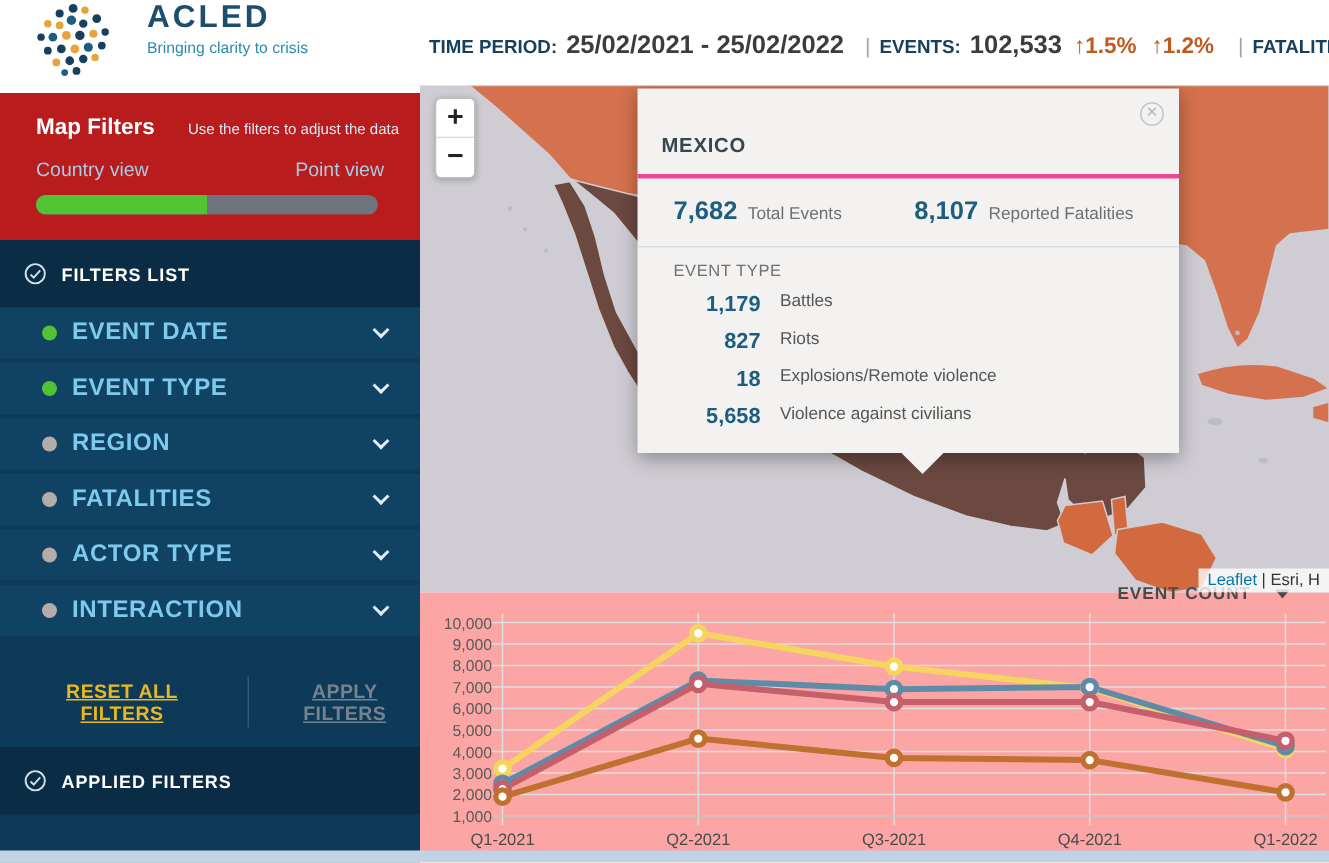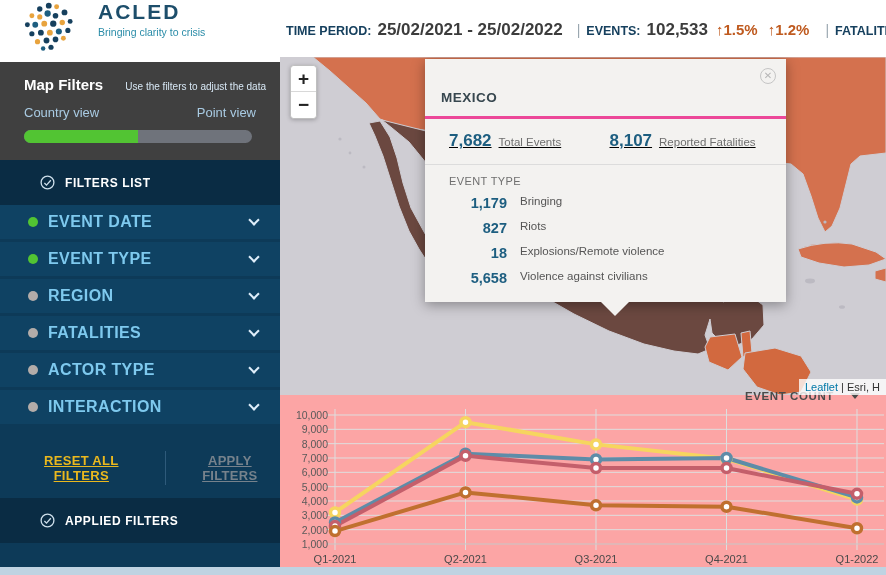--- a/index.html
+++ b/index.html
@@ -8,30 +8,30 @@
   #app { position:relative; width:886px; height:575px; overflow:hidden; }
 
   
   .sidebar { position:absolute; left:0; top:0; width:280px; height:575px; background:#0d3a58; }
   .logo-area { position:absolute; left:0; top:0; width:280px; height:62px; background:#fff; display:flex; align-items:flex-start; padding-left:12px; }
   .logo-dots { width:78px; height:54px; }
   .brand-text { margin-left:8px; }
   .brand-name { color:#1d4e6b; font-size:21px; font-weight:bold; letter-spacing:2px; }
   .brand-tag { color:#2a8ca8; font-size:10.5px; margin-top:2px; }
 
-  .filters-head { position:absolute; left:0; top:62px; width:280px; height:98px; background:#404040; padding:14px 14px 0 24px; }
+  .filters-head { position:absolute; left:0; top:62px; width:280px; height:98px; background:#b91c1c; padding:14px 14px 0 24px; }
   .fh-row1 { display:flex; align-items:baseline; justify-content:space-between; }
   .fh-title { color:#ffffff; font-size:15px; font-weight:bold; }
   .fh-sub { color:#d7e7f4; font-size:10px; }
   .fh-row2 { display:flex; justify-content:space-between; margin-top:12px; padding-right:10px; }
   .view-label { color:#a9cbe3; font-size:13px; }
   .slider-track { margin-top:10px; width:228px; height:13px; background:#6f737b; border-radius:7px; overflow:hidden; cursor:pointer; }
   .slider-fill { width:50%; height:100%; background:#52c433; }
 
-  .band { position:absolute; left:0; width:280px; height:45px; background:#0a2c44; display:flex; align-items:center; padding-left:40px; }
+  .band { position:absolute; left:0; width:280px; height:45px; background:#0a2c44; display:flex; align-items:center; padding-left:16px; }
   .band-label { color:#fff; font-size:12px; font-weight:bold; letter-spacing:0.6px; margin-left:10px; }
   .band svg { flex:none; }
 
   .filter-rows { position:absolute; left:0; top:205px; width:280px; }
   .filter-row { position:relative; width:280px; height:34px; margin-bottom:3px; background:#0f4263; display:flex; align-items:center; padding:0 22px 0 28px; cursor:pointer; }
   .dot { width:10px; height:10px; border-radius:50%; background:#b3aca9; margin-right:10px; flex:none; }
   .dot.active { background:#52c433; }
   .filter-label { color:#7ec9ee; font-size:16px; font-weight:bold; letter-spacing:0.4px; flex:1; }
   .chev { width:8px; height:8px; border-right:2px solid #dfeefa; border-bottom:2px solid #dfeefa; transform:rotate(45deg); margin-top:-4px; }
 
@@ -56,21 +56,21 @@
   .zoom-btn:first-child { border-bottom:1px solid #d8d8d8; border-radius:4px 4px 0 0; }
   .zoom-btn:last-child { border-radius:0 0 4px 4px; }
   .attribution { position:absolute; right:0; bottom:0; background:rgba(255,255,255,0.78); font-size:11px; color:#333; padding:2px 6px; z-index:45; }
   .attribution a { color:#0078a8; text-decoration:none; cursor:pointer; }
 
   
   .popup { position:absolute; left:145px; top:2px; width:361px; background:#f3f2f0; box-shadow:0 3px 12px rgba(0,0,0,0.35); z-index:50; }
   .popup-head { position:relative; padding:29px 16px 10px 16px; border-bottom:3px solid #ec4899; }
   .popup-title { color:#37474f; font-size:13.5px; font-weight:bold; letter-spacing:0.5px; }
   .popup-close { position:absolute; right:10px; top:9px; width:16px; height:16px; border:1px solid #c5c5c5; border-radius:50%; color:#b5b5b5; font-size:10px; line-height:14px; text-align:center; cursor:pointer; background:none; }
-  .popup-stats { display:flex; padding:12px 16px 13px 24px; border-bottom:1px solid #dcdcdc;text-decoration:underline; }
+  .popup-stats { display:flex; padding:12px 16px 13px 24px; border-bottom:1px solid #dcdcdc; }
   .stat { display:flex; align-items:baseline; }
   .stat:first-child { width:50%; }
   .stat-value { color:#1d5e80; font-size:17px; font-weight:bold; margin-right:7px; }
   .stat-label { color:#6f6f6f; font-size:11.5px; }
   .popup-events { padding:10px 16px 16px 24px; }
   .et-head { color:#6f6f6f; font-size:11px; letter-spacing:0.4px; margin-bottom:8px; }
   .et-row { display:flex; align-items:flex-start; margin-bottom:9px; }
   .et-row:last-child { margin-bottom:0; }
   .et-value { width:58px; text-align:right; color:#1d5e80; font-size:14.5px; font-weight:bold; flex:none; }
   .et-label { color:#555; font-size:11.5px; margin-left:13px; }
@@ -261,21 +261,21 @@
           </span>
           <span class="stat">
             <span class="stat-value">8,107</span>
             <span class="stat-label">Reported Fatalities</span>
           </span>
         </div>
         <div class="popup-events">
           <div class="et-head">EVENT TYPE</div>
           <div class="et-row">
             <span class="et-value">1,179</span>
-            <span class="et-label">Bringing</span>
+            <span class="et-label">Battles</span>
           </div>
           <div class="et-row">
             <span class="et-value">827</span>
             <span class="et-label">Riots</span>
           </div>
           <div class="et-row">
             <span class="et-value">18</span>
             <span class="et-label">Explosions/Remote violence</span>
           </div>
           <div class="et-row">

